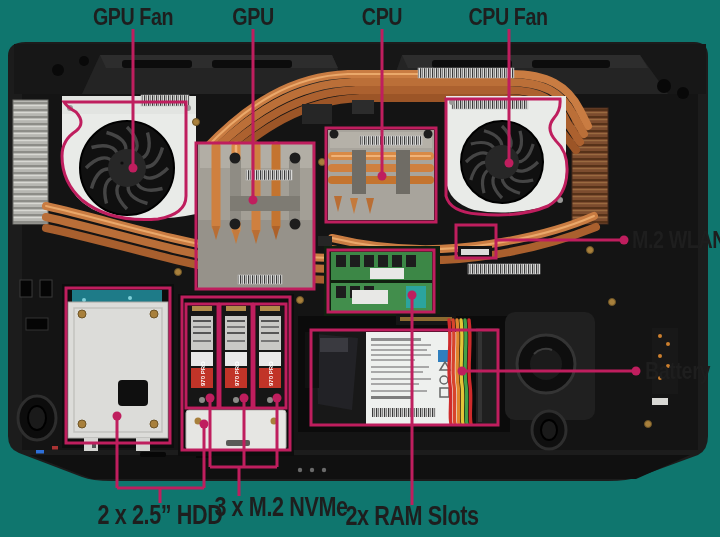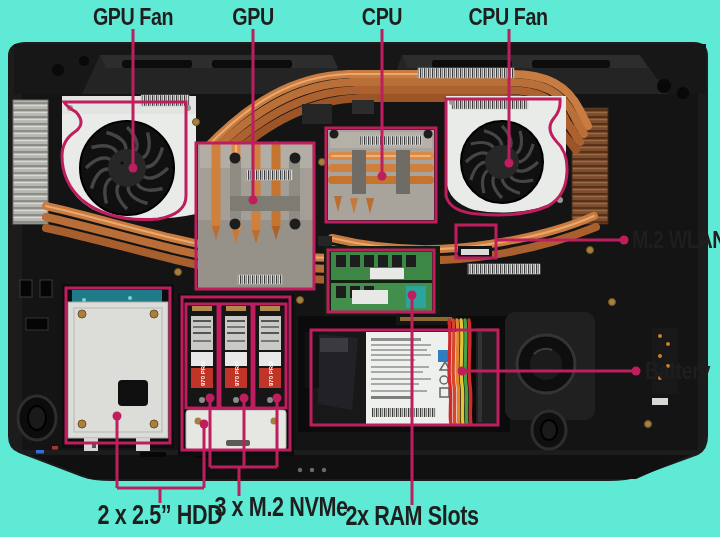--- a/index.html
+++ b/index.html
@@ -1,16 +1,16 @@
 <!DOCTYPE html>
 <html><head>
 <meta charset="utf-8">
 <style>
   html,body{margin:0;padding:0;background:#fff;}
-  .stage{position:relative;width:720px;height:537px;background:#5eead4;overflow:hidden;
+  .stage{position:relative;width:720px;height:537px;background:#0f766e;overflow:hidden;
          font-family:"Liberation Sans",sans-serif;}
   .stage svg{position:absolute;left:0;top:0;}
   .callout{position:absolute;font-weight:700;color:#1e1e1e;white-space:nowrap;
            letter-spacing:-0.5px;line-height:1;}
   .callout.top{font-size:24px;transform:translateX(-50%) scaleX(.82);}
   .callout.side{font-size:24px;transform:scaleX(.82);transform-origin:left center;}
   .callout.bottom{font-size:27px;transform:translateX(-50%) scaleX(.80);}
 </style>
 </head>
 <body>

